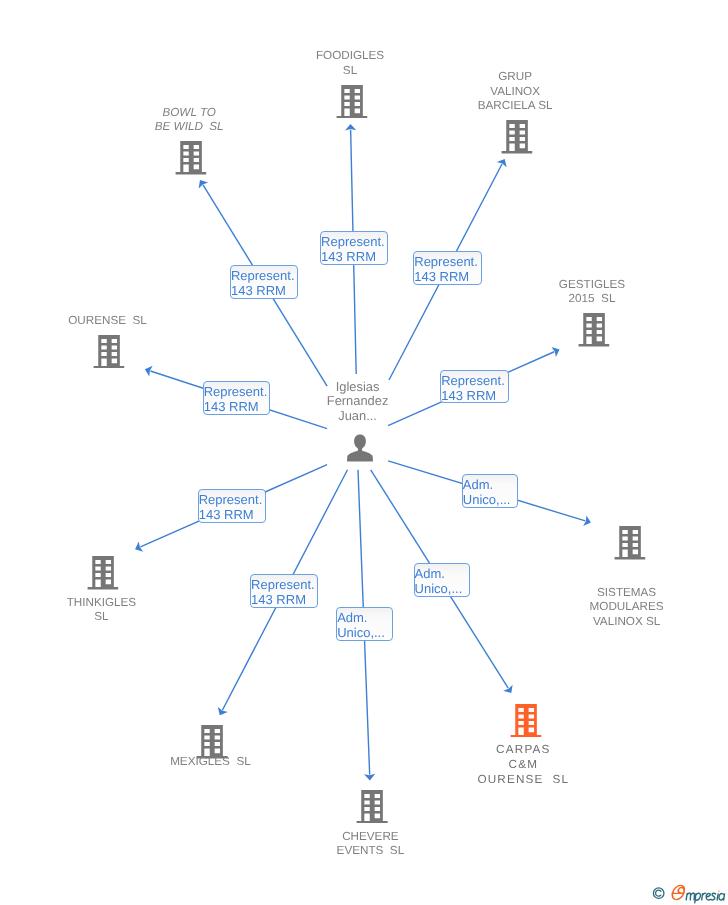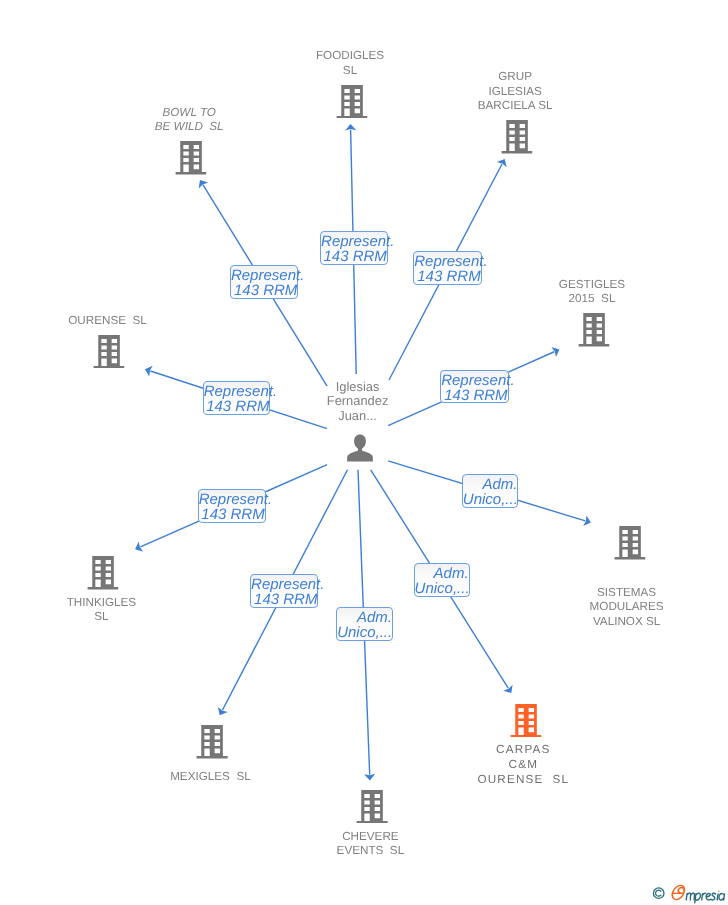--- a/index.html
+++ b/index.html
@@ -11,22 +11,22 @@
   svg#edges{position:absolute;left:0;top:0;width:728px;height:905px;}
   #nodes-layer,#labels-layer{position:absolute;left:0;top:0;width:728px;height:905px;}
   .node{position:absolute;width:0;height:0;}
   .node .lbl{position:absolute;left:0;transform:translateX(-50%);
              text-align:center;color:#808080;font-size:11.7px;line-height:14.6px;
              white-space:pre;}
   .node.hl .lbl{color:#6f6f6f;letter-spacing:1.2px;text-align:center;}
   .node .icon{position:absolute;left:0;transform:translateX(-50%);line-height:0;}
   .elabel{position:absolute;box-sizing:border-box;
           border:1.45px solid #6ba0e3;border-radius:4px;
-          background:linear-gradient(180deg,#f1f1f1 0%,#fafafa 30%,#fdfdfd 100%);color:#3d7fd4;font-size:15px;
-          text-align:right;font-style:italic;}
+          background:linear-gradient(180deg,#f1f1f1 0%,#fafafa 30%,#fdfdfd 100%);color:#3d7fd4;font-size:13px;
+          text-align:left;}
   .elabel .l1,.elabel .l2{display:block;white-space:pre;height:15px;line-height:15px;}
   #logo{position:absolute;line-height:0;}
 </style>
 </head>
 <body>
 
 <div id="canvas">
   <svg id="edges" viewBox="0 0 728 905">
       <path d="M 356.20 374.00 L 350.63 129.70" stroke="#3d7fd4" stroke-width="1.4" fill="none"></path>
       <path d="M 350.50 123.90 L 356.24 130.17 L 350.62 129.10 L 345.05 130.43 Z" fill="#3d7fd4" stroke="none"></path>
@@ -62,21 +62,21 @@
             <path d="M4.9 0 H26.5 V31.1 H31.3 V33.6 H0 V31.1 H4.9 Z M8 4 h5.4 v4 h-5.4 Z M8 10.5 h5.4 v4 h-5.4 Z M8 17 h5.4 v4 h-5.4 Z M18.3 4 h5.4 v4 h-5.4 Z M18.3 10.5 h5.4 v4 h-5.4 Z M18.3 17 h5.4 v4 h-5.4 Z M8 23.5 h5.4 v7.6 h-5.4 Z M18.3 23.5 h5.4 v4.8 h-5.4 Z" fill="#767676" fill-rule="evenodd"></path>
           </svg></div>
         <div class="lbl" style="margin-left: -1.8px; top: -52.2px; font-style: italic;">BOWL TO
 BE WILD  SL</div>
       </div>
       <div class="node" style="left: 516.8px; top: 136.9px;">
         <div class="icon" style="top: -16.8px;"><svg width="31.3" height="33.6" viewBox="0 0 31.3 33.6">
             <path d="M4.9 0 H26.5 V31.1 H31.3 V33.6 H0 V31.1 H4.9 Z M8 4 h5.4 v4 h-5.4 Z M8 10.5 h5.4 v4 h-5.4 Z M8 17 h5.4 v4 h-5.4 Z M18.3 4 h5.4 v4 h-5.4 Z M18.3 10.5 h5.4 v4 h-5.4 Z M18.3 17 h5.4 v4 h-5.4 Z M8 23.5 h5.4 v7.6 h-5.4 Z M18.3 23.5 h5.4 v4.8 h-5.4 Z" fill="#767676" fill-rule="evenodd"></path>
           </svg></div>
         <div class="lbl" style="margin-left: -1.7px; top: -66.8px;">GRUP
-IGLESIAS
+VALINOX
 BARCIELA SL</div>
       </div>
       <div class="node" style="left: 594px; top: 330px;">
         <div class="icon" style="top: -16.8px;"><svg width="31.3" height="33.6" viewBox="0 0 31.3 33.6">
             <path d="M4.9 0 H26.5 V31.1 H31.3 V33.6 H0 V31.1 H4.9 Z M8 4 h5.4 v4 h-5.4 Z M8 10.5 h5.4 v4 h-5.4 Z M8 17 h5.4 v4 h-5.4 Z M18.3 4 h5.4 v4 h-5.4 Z M18.3 10.5 h5.4 v4 h-5.4 Z M18.3 17 h5.4 v4 h-5.4 Z M8 23.5 h5.4 v7.6 h-5.4 Z M18.3 23.5 h5.4 v4.8 h-5.4 Z" fill="#767676" fill-rule="evenodd"></path>
           </svg></div>
         <div class="lbl" style="margin-left: -2px; top: -52.2px;">GESTIGLES
 2015  SL</div>
       </div>
       <div class="node" style="left: 109px; top: 351.6px;">
@@ -89,21 +89,21 @@
         <div class="icon" style="top: -16.8px;"><svg width="31.3" height="33.6" viewBox="0 0 31.3 33.6">
             <path d="M4.9 0 H26.5 V31.1 H31.3 V33.6 H0 V31.1 H4.9 Z M8 4 h5.4 v4 h-5.4 Z M8 10.5 h5.4 v4 h-5.4 Z M8 17 h5.4 v4 h-5.4 Z M18.3 4 h5.4 v4 h-5.4 Z M18.3 10.5 h5.4 v4 h-5.4 Z M18.3 17 h5.4 v4 h-5.4 Z M8 23.5 h5.4 v7.6 h-5.4 Z M18.3 23.5 h5.4 v4.8 h-5.4 Z" fill="#767676" fill-rule="evenodd"></path>
           </svg></div>
         <div class="lbl" style="margin-left: -1.4px; top: 23px;">THINKIGLES
 SL</div>
       </div>
       <div class="node" style="left: 212.3px; top: 742px;">
         <div class="icon" style="top: -16.8px;"><svg width="31.3" height="33.6" viewBox="0 0 31.3 33.6">
             <path d="M4.9 0 H26.5 V31.1 H31.3 V33.6 H0 V31.1 H4.9 Z M8 4 h5.4 v4 h-5.4 Z M8 10.5 h5.4 v4 h-5.4 Z M8 17 h5.4 v4 h-5.4 Z M18.3 4 h5.4 v4 h-5.4 Z M18.3 10.5 h5.4 v4 h-5.4 Z M18.3 17 h5.4 v4 h-5.4 Z M8 23.5 h5.4 v7.6 h-5.4 Z M18.3 23.5 h5.4 v4.8 h-5.4 Z" fill="#767676" fill-rule="evenodd"></path>
           </svg></div>
-        <div class="lbl" style="margin-left: -1.9px; top: 28px;">MEXIGLES  SL</div>
+        <div class="lbl" style="margin-left: -1.9px; top: 13px;">MEXIGLES  SL</div>
       </div>
       <div class="node" style="left: 372.4px; top: 806.7px;">
         <div class="icon" style="top: -16.8px;"><svg width="31.3" height="33.6" viewBox="0 0 31.3 33.6">
             <path d="M4.9 0 H26.5 V31.1 H31.3 V33.6 H0 V31.1 H4.9 Z M8 4 h5.4 v4 h-5.4 Z M8 10.5 h5.4 v4 h-5.4 Z M8 17 h5.4 v4 h-5.4 Z M18.3 4 h5.4 v4 h-5.4 Z M18.3 10.5 h5.4 v4 h-5.4 Z M18.3 17 h5.4 v4 h-5.4 Z M8 23.5 h5.4 v7.6 h-5.4 Z M18.3 23.5 h5.4 v4.8 h-5.4 Z" fill="#767676" fill-rule="evenodd"></path>
           </svg></div>
         <div class="lbl" style="margin-left: -2px; top: 23px;">CHEVERE
 EVENTS  SL</div>
       </div>
       <div class="node hl" style="left: 526px; top: 720.4px;">
         <div class="icon" style="top: -16.8px;"><svg width="31.3" height="33.6" viewBox="0 0 31.3 33.6">

